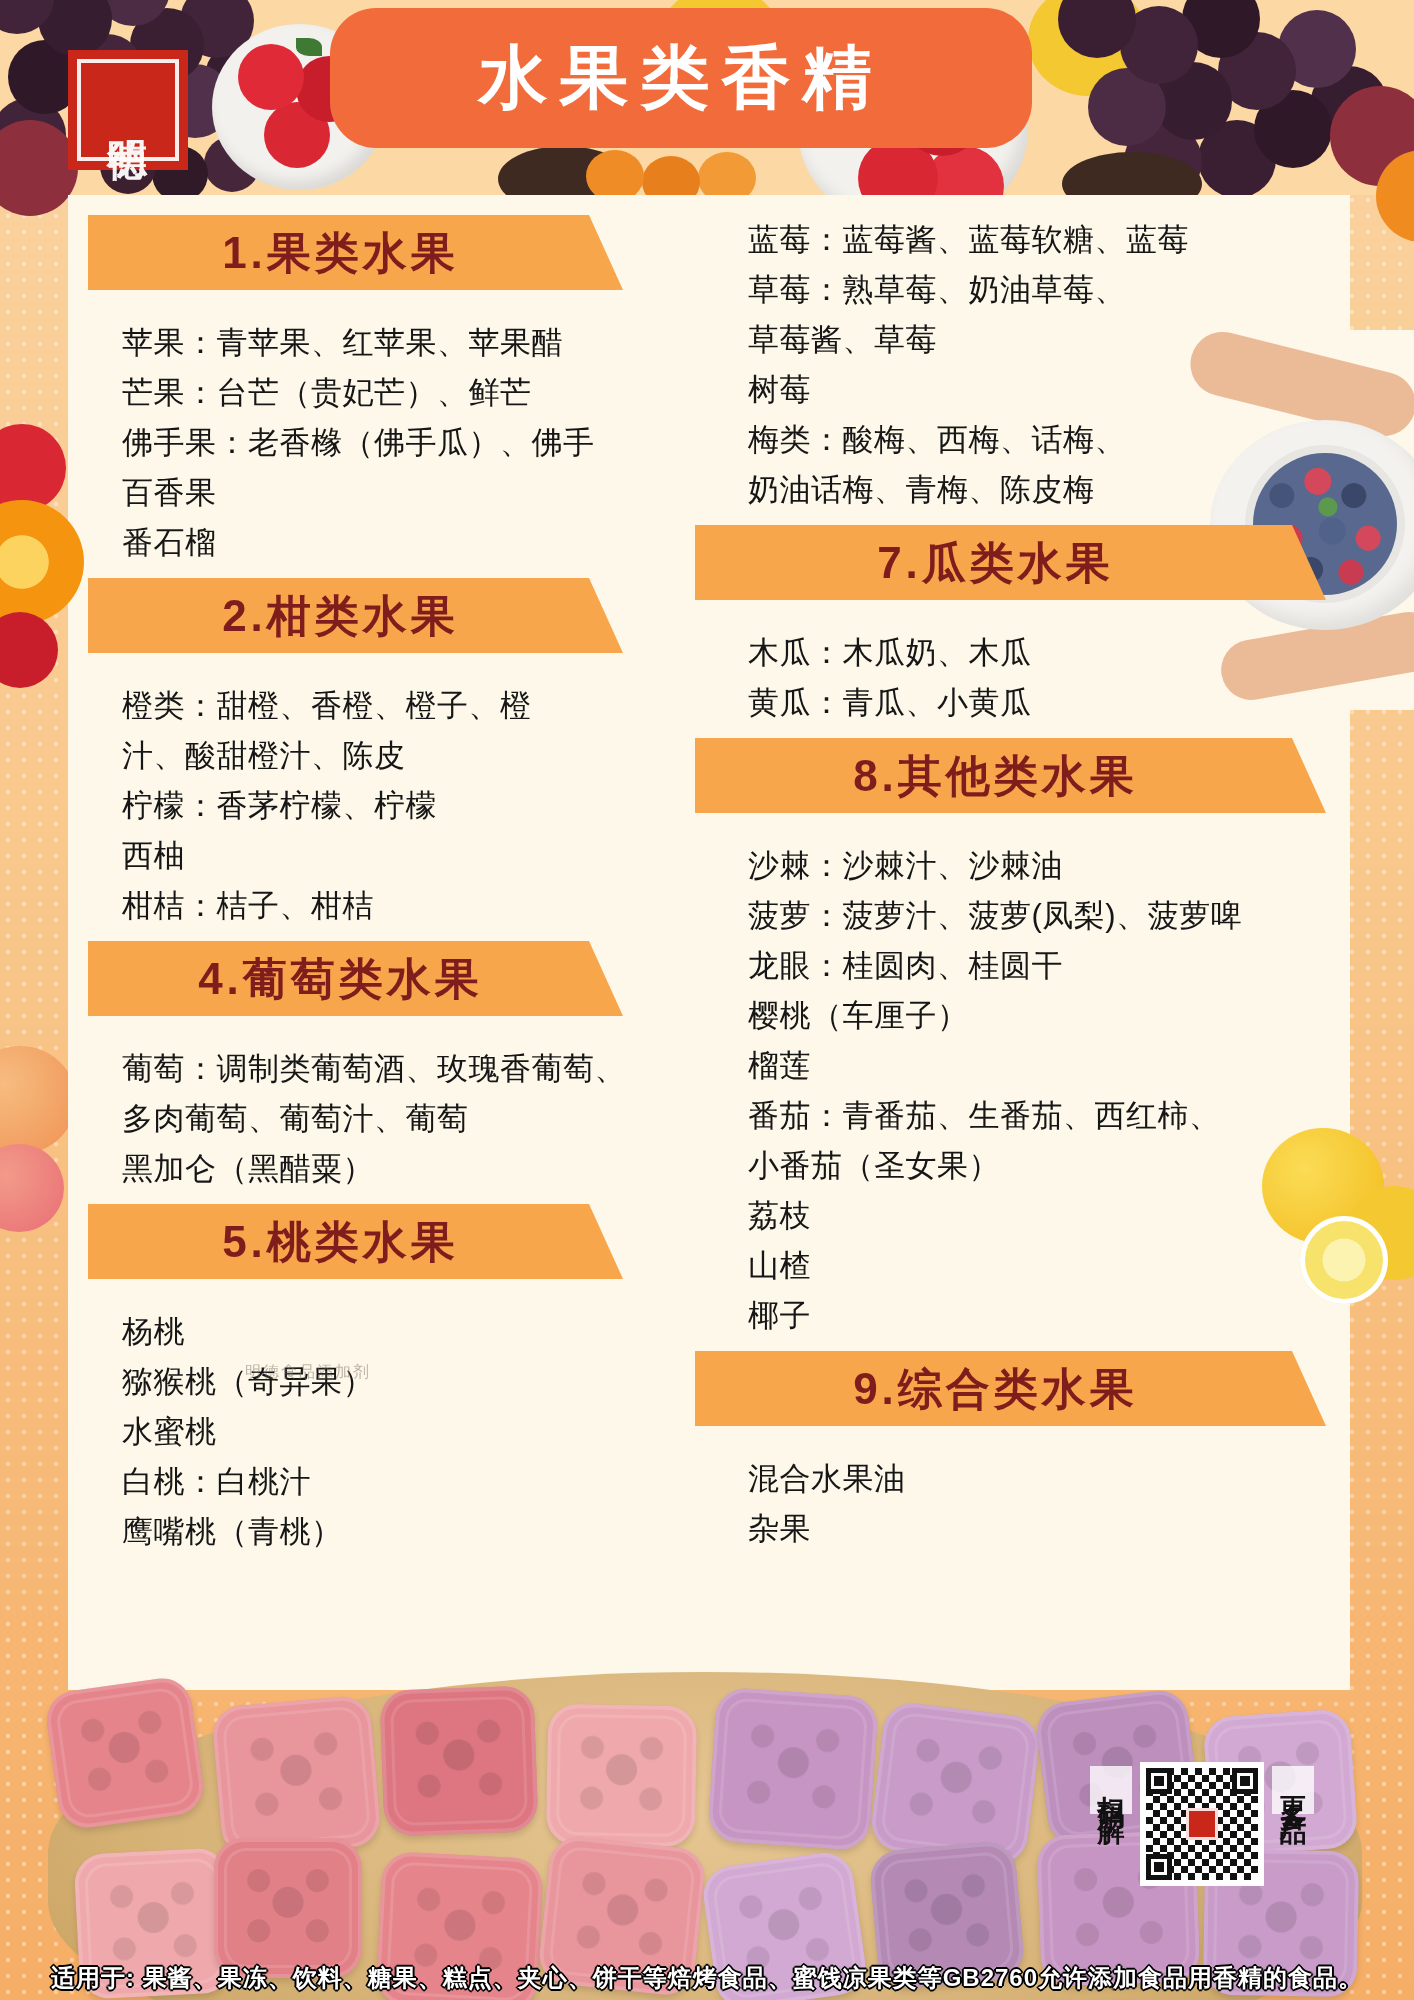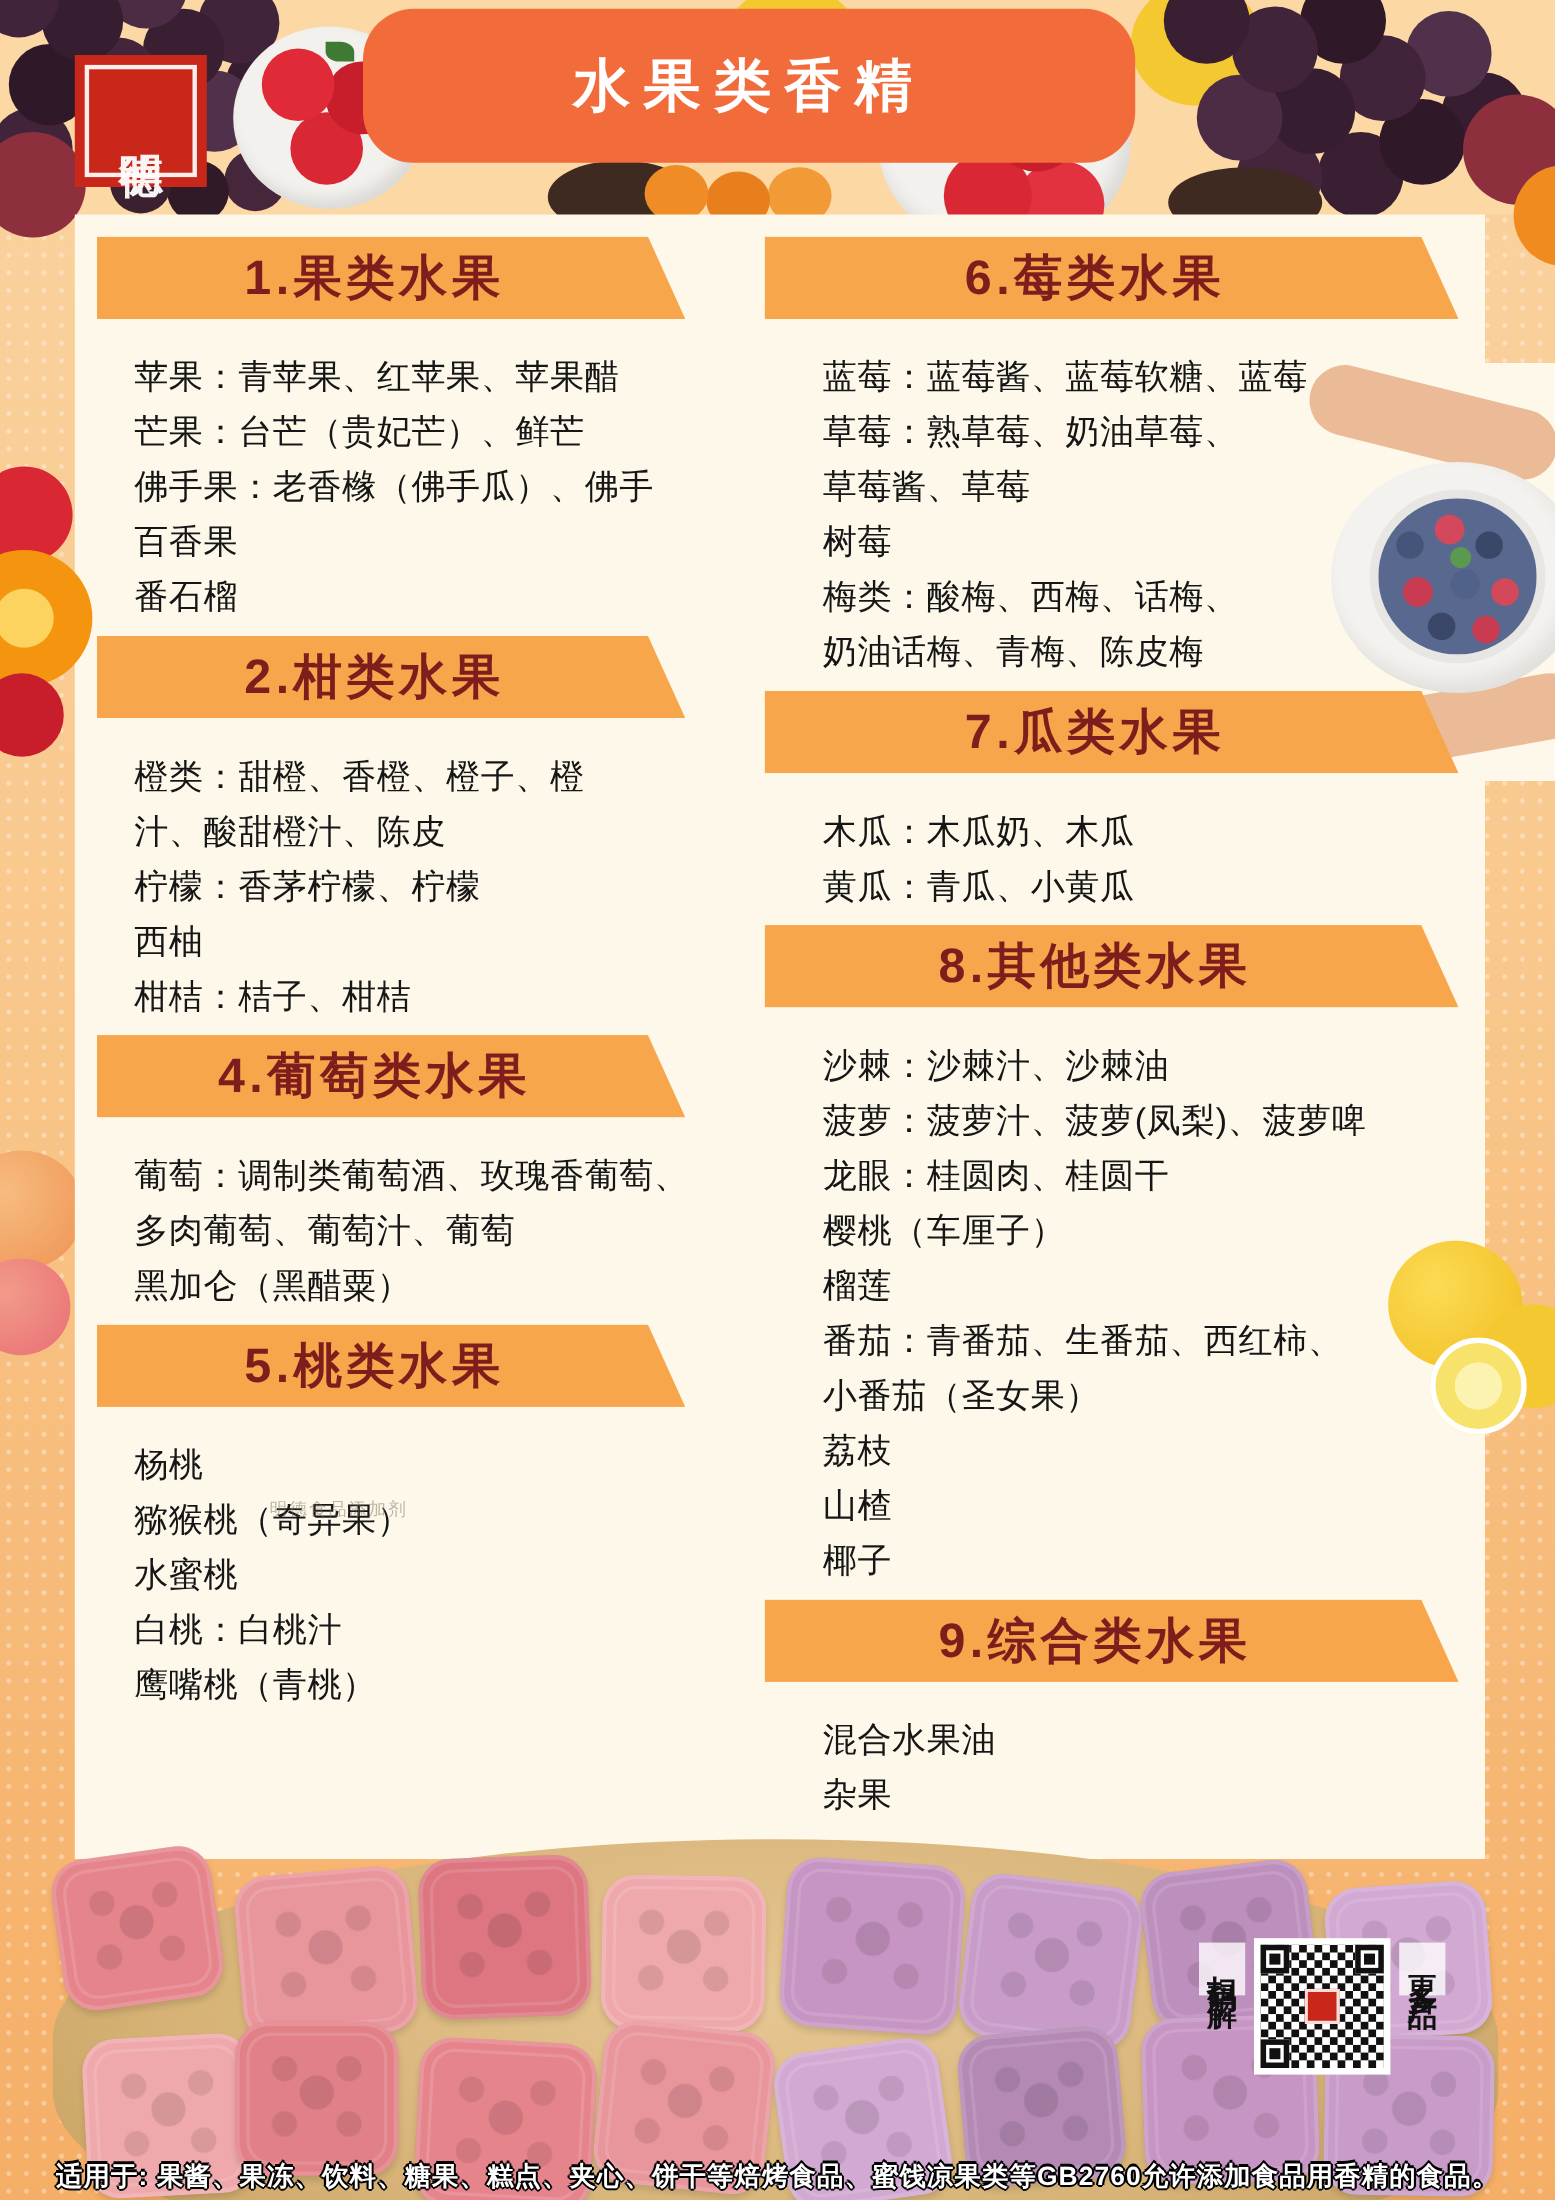--- a/index.html
+++ b/index.html
@@ -11,21 +11,21 @@
     background-size:16px 16px;}
   
   .photo-strip{position:absolute;left:0;top:0;width:1414px;height:195px;background:#FBD8A4;z-index:2;}
   .ball{position:absolute;border-radius:50%;}
   .oval{position:absolute;border-radius:50%;}
   
   .content{position:absolute;left:68px;top:195px;width:1282px;height:1495px;background:#FDF8EA;z-index:3;}
   
   .title-banner{position:absolute;left:330px;top:8px;width:702px;height:140px;border-radius:46px;
     background:#F26B3B;z-index:6;text-align:center;}
-  .title-banner span{display:block;line-height:140px;font-size:52px;font-weight:800;color:#fff;letter-spacing:12px;}
+  .title-banner span{display:block;line-height:140px;font-size:69px;font-weight:800;color:#fff;letter-spacing:12px;}
   
   .seal{position:absolute;left:70px;top:52px;width:116px;height:116px;background:#C9271A;z-index:7;
     box-shadow:0 0 0 2px #C9271A;}
   .seal::before{content:"";position:absolute;inset:7px;border:4px solid rgba(255,255,255,.92);}
   .seal .seal-txt{position:absolute;inset:0;display:flex;align-items:center;justify-content:center;
     color:#fff;font-weight:900;font-size:40px;letter-spacing:2px;writing-mode:vertical-rl;opacity:.95;}
   
   .col{position:absolute;top:195px;z-index:5;padding-top:20px;}
   .col-left{left:88px;width:560px;}
   .col-right{left:695px;width:665px;}
@@ -188,23 +188,20 @@
         </div>
         <div class="sec-line">杨桃</div>
         <div class="sec-line">猕猴桃（奇异果）</div>
         <div class="sec-line">水蜜桃</div>
         <div class="sec-line">白桃：白桃汁</div>
         <div class="sec-line">鹰嘴桃（青桃）</div>
       </div>
     </div>
   <div class="col col-right">
       <div class="section">
-        <div class="sec-header">
-          <span>6.莓类水果</span>
-        </div>
         <div class="sec-line">蓝莓：蓝莓酱、蓝莓软糖、蓝莓</div>
         <div class="sec-line">草莓：熟草莓、奶油草莓、</div>
         <div class="sec-line">草莓酱、草莓</div>
         <div class="sec-line">树莓</div>
         <div class="sec-line">梅类：酸梅、西梅、话梅、</div>
         <div class="sec-line">奶油话梅、青梅、陈皮梅</div>
       </div>
       <div class="section">
         <div class="sec-header">
           <span>7.瓜类水果</span>

